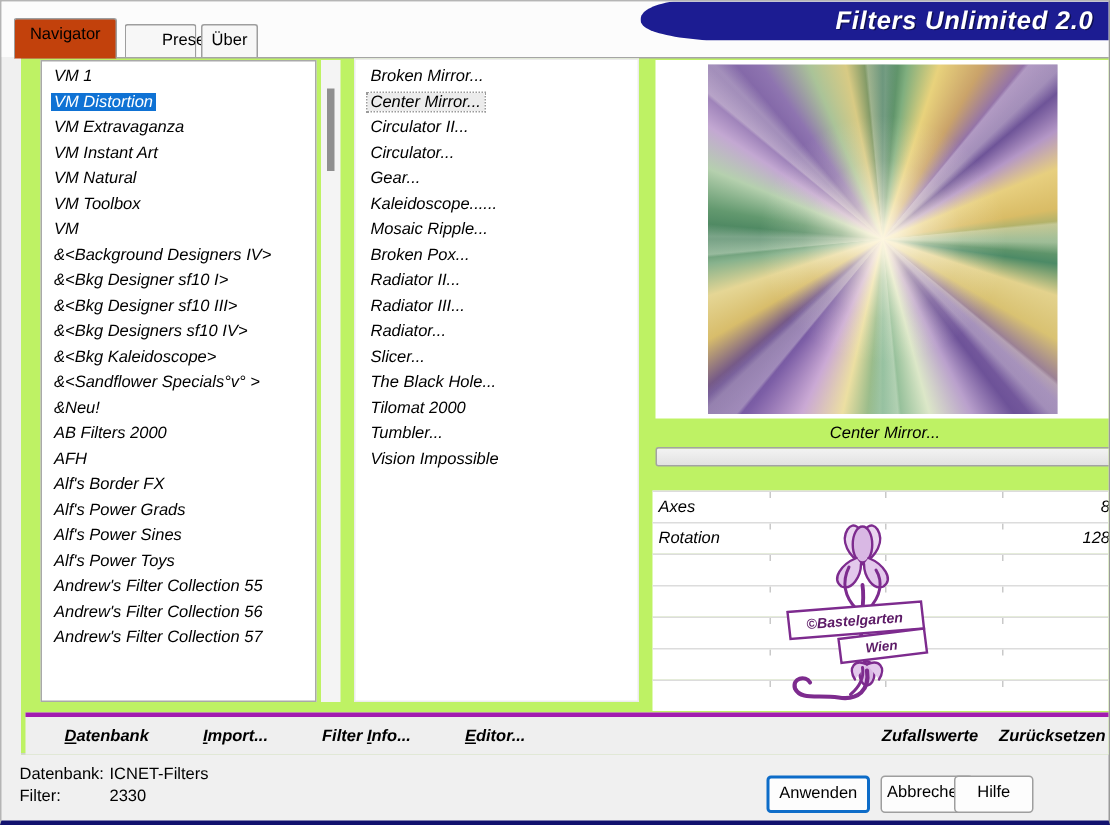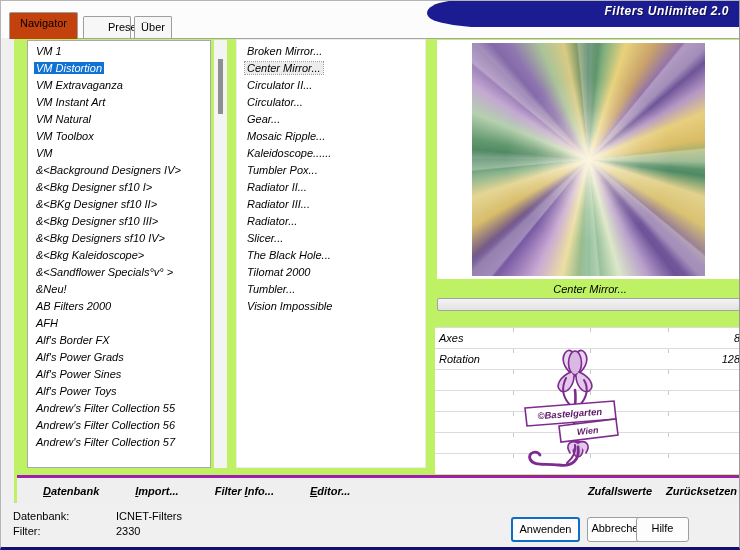--- a/index.html
+++ b/index.html
@@ -7,21 +7,21 @@
   #win{
     position:relative;width:740px;height:550px;background:#f0f0f0;
     font-family:"Liberation Sans",sans-serif;font-size:11px;color:#000;
     border-top:1px solid #b5b5b5;border-left:1px solid #b5b5b5;border-right:1px solid #9a9a9a;
     border-bottom:3px solid #12126e;overflow:hidden;
   }
   
   .topstrip{position:absolute;left:0;top:0;width:740px;height:37px;background:#fcfcfc;}
   .banner{position:absolute;left:426px;top:0;width:314px;height:26px;}
   .banner-title{
-    position:absolute;right:12px;top:3px;color:#fff;font-size:12px;font-weight:bold;font-style:italic;
+    position:absolute;right:12px;top:3px;color:#fff;font-size:17px;font-weight:bold;font-style:italic;
     letter-spacing:.5px;text-shadow:1px 1px 0 rgba(0,0,0,.45);white-space:nowrap;
   }
   
   .tab{position:absolute;border:1px solid #9e9e9e;border-bottom:none;background:#f7f7f7;
        text-align:center;padding-top:4px;border-radius:2px 2px 0 0;}
   .tab-active{left:8px;top:11px;width:69px;height:27px;background:#c2410c;z-index:3;}
   .tab-i1{left:82px;top:15px;width:48px;height:23px;padding-left:24px;}
   .tab-i2{left:133px;top:15px;width:38px;height:23px;}
   .pane{position:absolute;left:13px;top:37px;width:740px;height:465px;background:#bef264;
         border-top:1px solid #a5a5a5;border-bottom:1px solid #cfcfcf;font-style:italic;}
@@ -65,21 +65,21 @@
   
   #watermark{position:absolute;left:503px;top:307px;width:112px;height:128px;z-index:5;}
   
   .actionbar{position:absolute;left:3px;top:436px;width:734px;height:28px;background:#efefef;
     border-top:3px solid #a21caf;display:flex;align-items:center;}
   .ab-left{display:flex;gap:36px;padding-left:26px;font-weight:bold;}
   .ab-right{margin-left:auto;display:flex;gap:14px;padding-right:14px;font-weight:bold;}
   .ab-item{cursor:default;white-space:nowrap;}
   
   .statusgrid{position:absolute;left:12px;top:508px;line-height:15px;}
-  .statusgrid .srow{display:flex;gap:43px;}
+  .statusgrid .srow{display:flex;}
   .statusgrid .slabel{width:60px;}
   .btn{position:absolute;top:516px;height:25px;background:#fdfdfd;border:1px solid #9e9e9e;
     border-radius:3px;font-family:"Liberation Sans",sans-serif;font-size:11px;text-align:center;line-height:21px;}
   .btn-default{border:2px solid #0d6cc8;}
   #btn-apply{left:510px;width:69px;}
   #btn-cancel{left:586px;width:62px;}
   #btn-help{left:635px;width:53px;}
 </style>
 </head>
 <body>
@@ -104,21 +104,20 @@
     <div id="category-list" class="listbox">
         <div class="lrow"><span>VM 1</span></div>
         <div class="lrow"><span class="sel-blue">VM Distortion</span></div>
         <div class="lrow"><span>VM Extravaganza</span></div>
         <div class="lrow"><span>VM Instant Art</span></div>
         <div class="lrow"><span>VM Natural</span></div>
         <div class="lrow"><span>VM Toolbox</span></div>
         <div class="lrow"><span>VM</span></div>
         <div class="lrow"><span>&amp;&lt;Background Designers IV&gt;</span></div>
         <div class="lrow"><span>&amp;&lt;Bkg Designer sf10 I&gt;</span></div>
-        <div class="lrow"><span>&amp;&lt;BKg Designer sf10 II&gt;</span></div>
         <div class="lrow"><span>&amp;&lt;Bkg Designer sf10 III&gt;</span></div>
         <div class="lrow"><span>&amp;&lt;Bkg Designers sf10 IV&gt;</span></div>
         <div class="lrow"><span>&amp;&lt;Bkg Kaleidoscope&gt;</span></div>
         <div class="lrow"><span>&amp;&lt;Sandflower Specials°v° &gt;</span></div>
         <div class="lrow"><span>&amp;Neu!</span></div>
         <div class="lrow"><span>AB Filters 2000</span></div>
         <div class="lrow"><span>AFH</span></div>
         <div class="lrow"><span>Alf's Border FX</span></div>
         <div class="lrow"><span>Alf's Power Grads</span></div>
         <div class="lrow"><span>Alf's Power Sines</span></div>
@@ -131,23 +130,23 @@
     <div class="sb-track">
       <div class="sb-thumb"></div>
     </div>
 
     <div id="filter-list" class="listbox">
         <div class="lrow"><span>Broken Mirror...</span></div>
         <div class="lrow"><span class="sel-gray">Center Mirror...</span></div>
         <div class="lrow"><span>Circulator II...</span></div>
         <div class="lrow"><span>Circulator...</span></div>
         <div class="lrow"><span>Gear...</span></div>
+        <div class="lrow"><span>Kaleidoscope......</span></div>
         <div class="lrow"><span>Mosaic Ripple...</span></div>
-        <div class="lrow"><span>Kaleidoscope......</span></div>
-        <div class="lrow"><span>Tumbler Pox...</span></div>
+        <div class="lrow"><span>Broken Pox...</span></div>
         <div class="lrow"><span>Radiator II...</span></div>
         <div class="lrow"><span>Radiator III...</span></div>
         <div class="lrow"><span>Radiator...</span></div>
         <div class="lrow"><span>Slicer...</span></div>
         <div class="lrow"><span>The Black Hole...</span></div>
         <div class="lrow"><span>Tilomat 2000</span></div>
         <div class="lrow"><span>Tumbler...</span></div>
         <div class="lrow"><span>Vision Impossible</span></div>
       </div>
 

